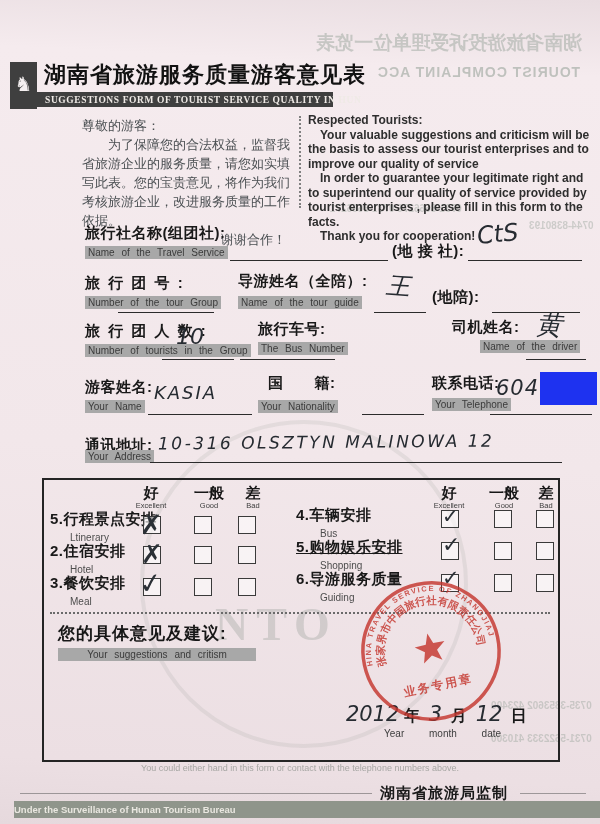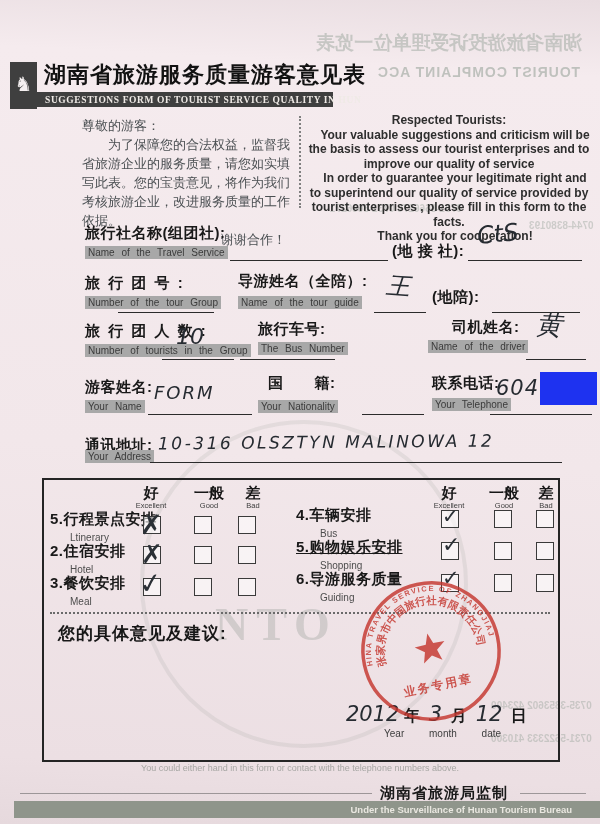--- a/index.html
+++ b/index.html
@@ -45,21 +45,21 @@
   <div class="abs" id="darkbar2" style="left:37px;top:92px;width:296px;height:15px;background:#3f3f3f;">
     <span class="cnserif" style="color:#efeae6;font-size:9.5px;font-weight:bold;letter-spacing:.6px;line-height:17px;padding-left:8px;white-space:nowrap;display:block;">SUGGESTIONS FORM OF TOURIST SERVICE QUALITY IN HUN</span>
   </div>
 
   <div class="abs cnserif" style="left:82px;top:116px;width:212px;font-size:13px;color:#4a4f52;line-height:19px;">
     <div>尊敬的游客：</div>
     <div style="text-indent:26px;">为了保障您的合法权益，监督我省旅游企业的服务质量，请您如实填写此表。您的宝贵意见，将作为我们考核旅游企业，改进服务质量的工作依据。</div>
     <div style="text-align:right;padding-right:8px;">谢谢合作！</div>
   </div>
   <div class="abs" style="left:299px;top:116px;height:92px;border-left:2px dotted #808080;"></div>
-  <div class="abs" style="left:308px;top:113px;width:282px;font-size:12px;font-weight:600;color:#2e2e2e;line-height:14.5px;text-align:center;">
+  <div class="abs" style="left:308px;top:113px;width:282px;font-size:12px;font-weight:600;color:#2e2e2e;line-height:14.5px;">
     <div>Respected Tourists:</div>
     <div style="text-indent:12px;">Your valuable suggestions and criticism will be the basis to assess our tourist enterprises and to improve our quality of service</div>
     <div style="text-indent:12px;">In order to guarantee your legitimate right and to superintend our quality of service provided by tourist enterprises , please  fill  in this form to the facts.</div>
     <div style="text-indent:12px;">Thank you for cooperation!</div>
   </div>
 
   <div class="abs lbl" style="left:85px;top:224px;">旅行社名称(组团社):</div>
   <div class="abs strip" style="left:85px;top:246px;">Name of the Travel Service</div>
   <div class="abs uline" style="left:230px;top:260px;width:158px;"></div>
   <div class="abs lbl" style="left:392px;top:242px;">(地 接 社):</div>
@@ -77,27 +77,27 @@
   <div class="abs uline" style="left:492px;top:312px;width:88px;"></div>
 
   <div class="abs lbl" style="left:85px;top:322px;letter-spacing:2px;">旅 行 团 人 数 :</div>
   <div class="abs strip" style="left:85px;top:344px;">Number of tourists in the Group</div>
   <div class="abs hand" style="left:176px;top:324px;font-size:22px;">10</div>
   <div class="abs uline" style="left:162px;top:359px;width:72px;"></div>
   <div class="abs lbl" style="left:258px;top:320px;">旅行车号:</div>
   <div class="abs strip" style="left:258px;top:342px;">The Bus Number</div>
   <div class="abs uline" style="left:240px;top:359px;width:95px;"></div>
   <div class="abs lbl" style="left:452px;top:318px;">司机姓名:</div>
-  <div class="abs strip" style="left:428px;top:340px;">Name of the driver</div>
+  <div class="abs strip" style="left:480px;top:340px;">Name of the driver</div>
   <div class="abs hand" style="left:536px;top:308px;font-size:26px;transform:rotate(3deg);">黄</div>
   <div class="abs uline" style="left:526px;top:359px;width:60px;"></div>
 
   <div class="abs lbl" style="left:85px;top:378px;">游客姓名:</div>
   <div class="abs strip" style="left:85px;top:400px;">Your Name</div>
-  <div class="abs hand" style="left:154px;top:382px;font-size:18px;letter-spacing:2px;">FORM</div>
+  <div class="abs hand" style="left:154px;top:382px;font-size:18px;letter-spacing:2px;">KASIA</div>
   <div class="abs uline" style="left:148px;top:414px;width:104px;"></div>
   <div class="abs lbl" style="left:268px;top:374px;">国　　籍:</div>
   <div class="abs strip" style="left:258px;top:400px;">Your Nationality</div>
   <div class="abs uline" style="left:362px;top:414px;width:62px;"></div>
   <div class="abs lbl" style="left:432px;top:374px;">联系电话:</div>
   <div class="abs strip" style="left:432px;top:398px;">Your Telephone</div>
   <div class="abs hand" style="left:496px;top:376px;font-size:21px;letter-spacing:1px;">60408</div>
   <div class="abs uline" style="left:490px;top:414px;width:102px;"></div>
   <div class="abs" style="left:540px;top:372px;width:57px;height:33px;background:#1e32f0;"></div>
 
@@ -178,20 +178,21 @@
     <div class="abs isub" style="left:276px;top:112px;">Guiding</div>
     <div class="cb" style="left:397px;top:94px;">
       <span class="mark" style="left:0px;top:-7px;font-size:21px;">✓</span>
     </div>
     <div class="cb" style="left:450px;top:94px;"></div>
     <div class="cb" style="left:492px;top:94px;"></div>
 
     <div class="abs" style="left:6px;top:132px;width:500px;border-top:2px dotted #6a6a6a;"></div>
 
     <div class="abs" style="left:14px;top:142px;font-weight:bold;font-size:17px;color:#171717;letter-spacing:1px;">您的具体意见及建议:</div>
+    <div class="abs strip" style="left:14px;top:168px;width:192px;text-align:center;">Your suggestions and critism</div>
     <div class="abs" style="left:14px;top:186px;width:300px;height:60px;"></div>
 
     <div class="abs" style="left:302px;top:222px;white-space:nowrap;">
       <span class="hand" style="font-size:21px;">2012</span>
       <span class="lbl" style="font-size:16px;">年</span>
       <span class="hand" style="font-size:21px;padding:0 4px;">3</span>
       <span class="lbl" style="font-size:16px;">月</span>
       <span class="hand" style="font-size:21px;padding:0 4px;">12</span>
       <span class="lbl" style="font-size:16px;">日</span>
     </div>
@@ -218,16 +219,16 @@
       <polygon points="75,57 78.8,67.7 90.2,68.1 81.2,75 84.4,85.9 75,79.5 65.6,85.9 68.8,75 59.8,68.1 71.2,67.7" fill="#c5372f"></polygon>
       <text x="75" y="114" text-anchor="middle" fill="#c5372f" font-size="12" font-weight="bold" letter-spacing="2">业务专用章</text>
     </g>
   </svg>
 
   <div class="abs" style="left:70px;top:763px;width:460px;text-align:center;font-size:9px;color:rgba(110,120,112,.55);">You could either hand in this form or contact with the telephone numbers above.</div>
   <div class="abs" style="left:20px;top:793px;width:352px;border-top:1.5px solid rgba(80,80,80,.5);"></div>
   <div class="abs" style="left:380px;top:784px;font-size:15px;font-weight:bold;color:#1a1a1a;letter-spacing:1px;">湖南省旅游局监制</div>
   <div class="abs" style="left:520px;top:793px;width:66px;border-top:1.5px solid rgba(80,80,80,.5);"></div>
   <div class="abs" style="left:14px;top:801px;width:586px;height:17px;background:#8f958b;">
-    <span style="display:block;text-align:right;padding-right:28px;font-size:9.5px;font-weight:bold;color:#e9e7e0;line-height:17px;">Under the Surveillance of Hunan Tourism Bureau</span>
+    <span style="display:block;text-align:left;padding-right:28px;font-size:9.5px;font-weight:bold;color:#e9e7e0;line-height:17px;">Under the Surveillance of Hunan Tourism Bureau</span>
   </div>
 
 </div>
 
 </body></html>

